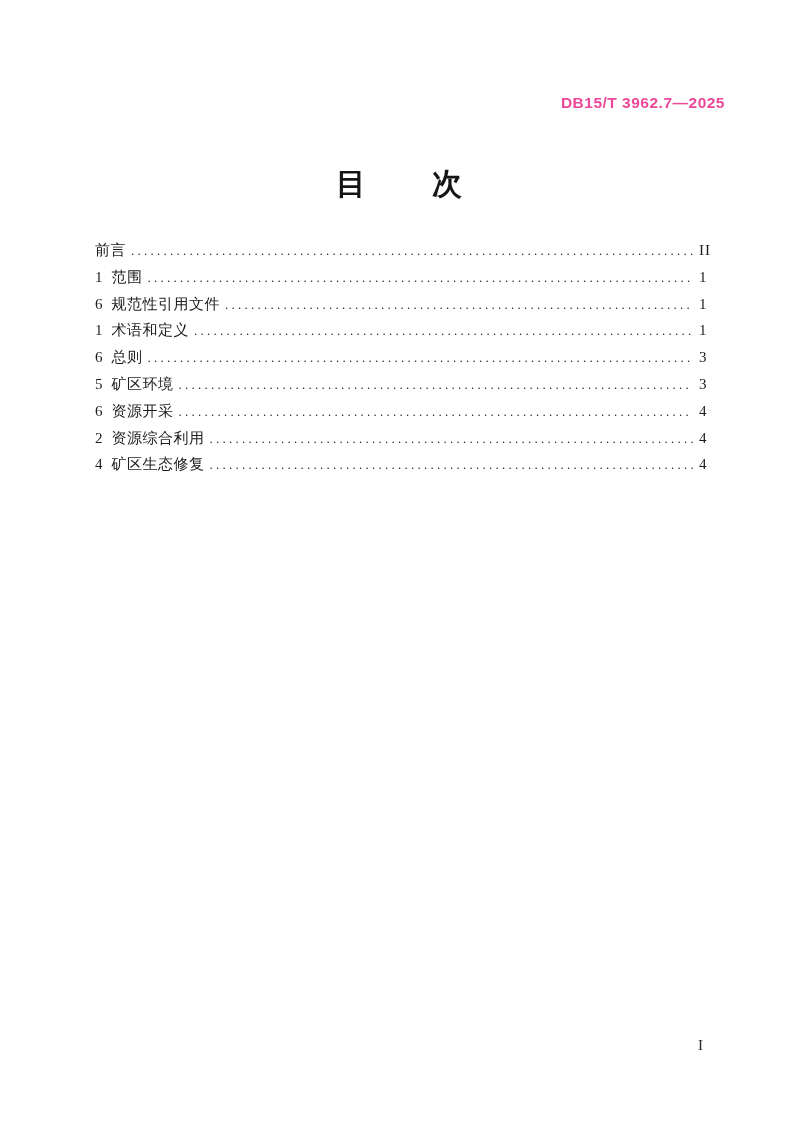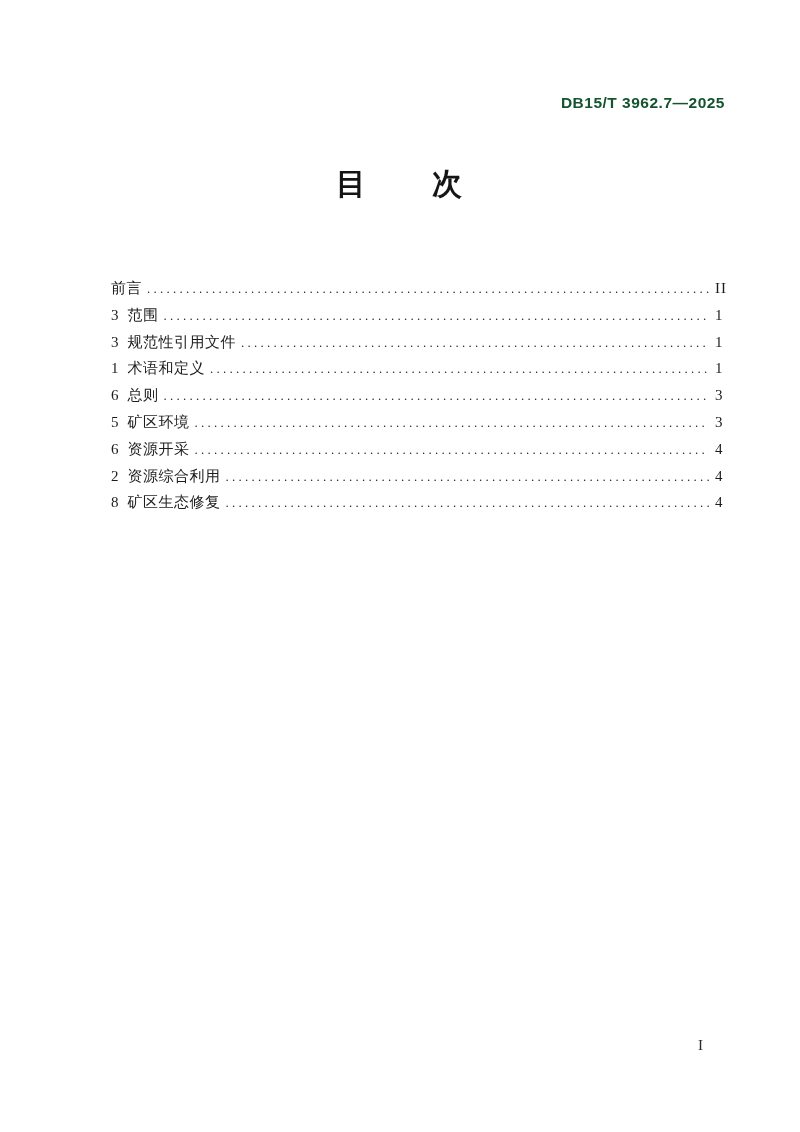--- a/index.html
+++ b/index.html
@@ -18,41 +18,40 @@
     font-family: "Liberation Serif", "DejaVu Serif", serif;
   }
   .doc-code {
     position: absolute;
     top: 94px;
     right: 75px;
     font-family: "Liberation Sans", "DejaVu Sans", sans-serif;
     font-weight: bold;
     font-size: 15.5px;
     letter-spacing: 0.5px;
-    color: #14532d;
+    color: #ec4899;
     white-space: pre;
   }
   .doc-title {
     position: absolute;
     top: 164px;
     left: 0;
     width: 100%;
     text-align: center;
     font-size: 30px;
     font-weight: bold;
     letter-spacing: 2px;
     color: #151515;
     white-space: pre;
   }
   .toc {
     position: absolute;
     top: 241px;
-    left: 111px;
+    left: 95px;
     width: 630px;
-    margin-top: 38px;
   }
   .toc-row {
     display: flex;
     align-items: baseline;
     height: 26.8px;
     font-size: 15px;
     cursor: default;
   }
   .toc-label {
     white-space: pre;
@@ -99,27 +98,27 @@
   <div class="toc">
 
     <div class="toc-row">
       <span class="toc-label">前言</span>
       <span class="toc-dots"></span>
       <span class="toc-page">II</span>
     </div>
 
 
     <div class="toc-row">
-      <span class="toc-label">3  范围</span>
+      <span class="toc-label">1  范围</span>
       <span class="toc-dots"></span>
       <span class="toc-page">1</span>
     </div>
 
     <div class="toc-row">
-      <span class="toc-label">3  规范性引用文件</span>
+      <span class="toc-label">6  规范性引用文件</span>
       <span class="toc-dots"></span>
       <span class="toc-page">1</span>
     </div>
 
     <div class="toc-row">
       <span class="toc-label">1  术语和定义</span>
       <span class="toc-dots"></span>
       <span class="toc-page">1</span>
     </div>
 
@@ -141,21 +140,21 @@
       <span class="toc-page">4</span>
     </div>
 
     <div class="toc-row">
       <span class="toc-label">2  资源综合利用</span>
       <span class="toc-dots"></span>
       <span class="toc-page">4</span>
     </div>
 
     <div class="toc-row">
-      <span class="toc-label">8  矿区生态修复</span>
+      <span class="toc-label">4  矿区生态修复</span>
       <span class="toc-dots"></span>
       <span class="toc-page">4</span>
     </div>
 
 
 
   </div>
 
   <div class="footer-page-num">I</div>
 

